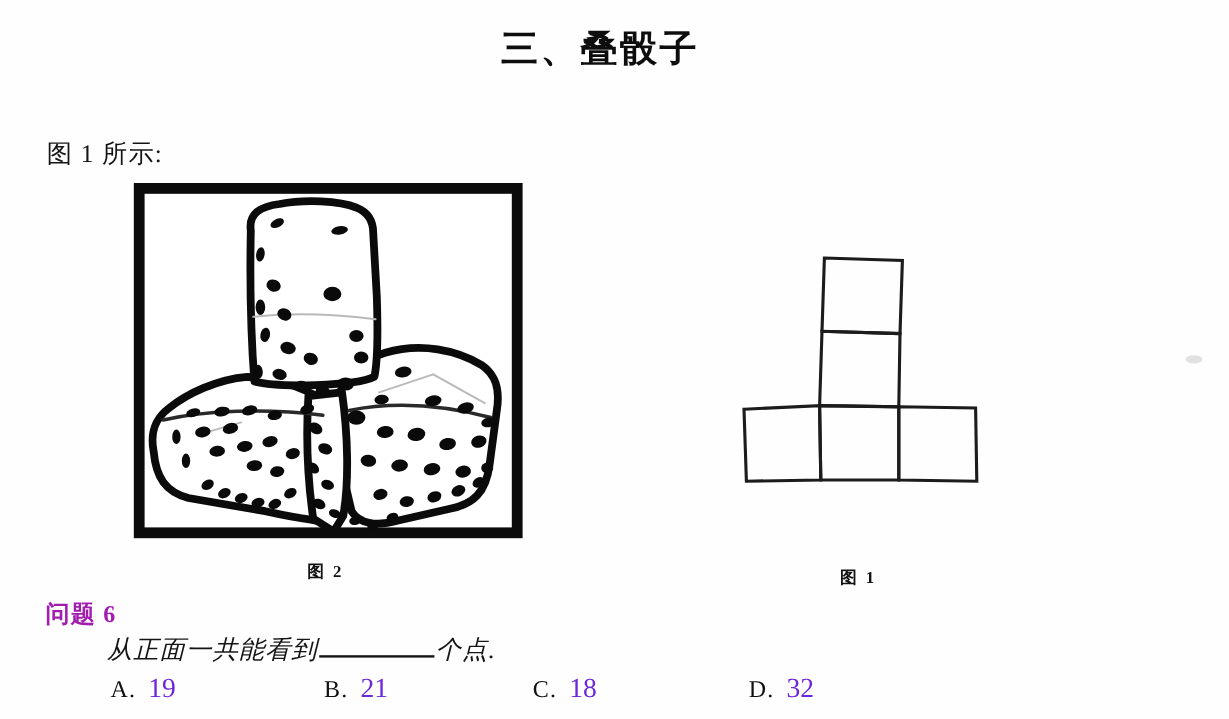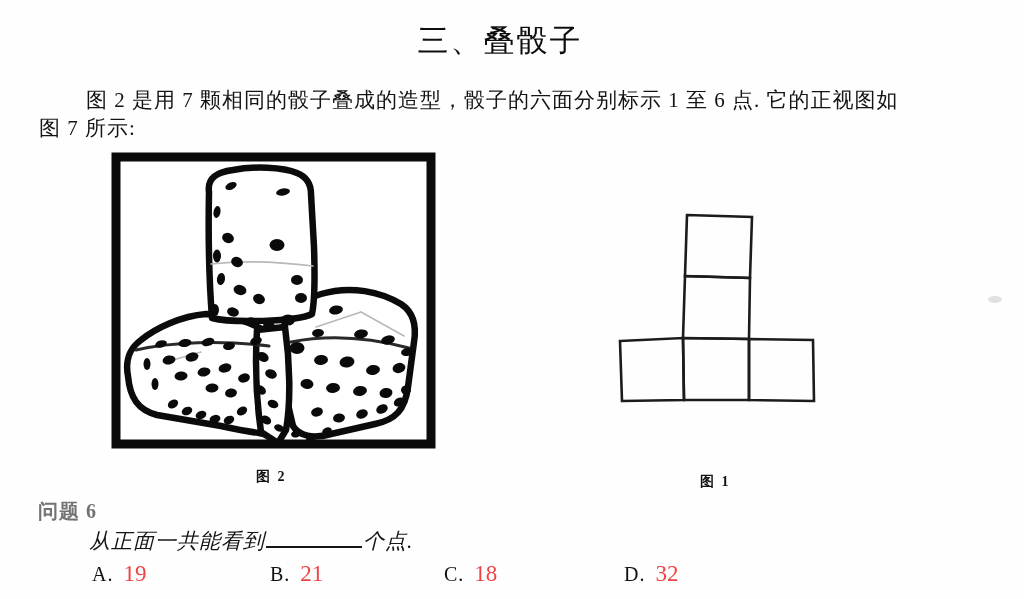--- a/index.html
+++ b/index.html
@@ -3,57 +3,56 @@
 <meta charset="utf-8">
 <style>
   * { margin: 0; padding: 0; box-sizing: border-box; }
   html, body { width: 1024px; height: 599px; background: #ffffff; overflow: hidden; }
   body { font-family: "Liberation Serif", serif; color: #111; }
   .page { position: relative; width: 1024px; height: 599px; background: #fefefe; }
 
   .title {
     position: absolute; top: 20px; left: 0; width: 1000px;
     text-align: center; font-family: "Liberation Sans", sans-serif;
-    font-size: 31px; font-weight: 400; letter-spacing: 2px; color: #0d0d0d;
+    font-size: 31px; font-weight: 700; letter-spacing: 2px; color: #0d0d0d;
   }
   .intro-line { position: absolute; font-size: 21px; letter-spacing: 1px; color: #141414; white-space: nowrap; }
   .intro-1 { left: 86px; top: 86px; }
   .intro-2 { left: 39px; top: 114px; }
 
   .fig2-wrap { position: absolute; left: 111px; top: 152px; width: 325px; height: 300px; }
   .fig3-wrap { position: absolute; left: 617px; top: 211px; width: 200px; height: 192px; }
 
   .caption { position: absolute; font-size: 14px; font-weight: 600; color: #121212; letter-spacing: 2px; }
   .cap2 { left: 256px; top: 468px; }
   .cap3 { left: 700px; top: 473px; }
 
-  .problem-label { position: absolute; left: 38px; top: 498px; font-size: 20px; font-weight: 700; color: #737373; letter-spacing: 1px; }
+  .problem-label { position: absolute; left: 38px; top: 498px; font-size: 20px; font-weight: 700; color: #a21caf; letter-spacing: 1px; }
   .question { position: absolute; left: 89px; top: 527px; font-size: 21px; color: #141414; letter-spacing: 1px; white-space: nowrap; font-style: italic; }
   .blank { display: inline-block; width: 96px; height: 0.85em; border-bottom: 2px solid #151515; margin: 0 1px; }
 
   .options { position: absolute; left: 0; top: 561px; width: 1024px; height: 34px; }
   .opt { position: absolute; top: 0; white-space: nowrap; }
   .opt-a { left: 92px; } .opt-b { left: 270px; } .opt-c { left: 444px; } .opt-d { left: 624px; }
   .opt .letter { font-size: 20px; color: #101010; letter-spacing: 1px; }
-  .opt .num { font-size: 23px; color: #ef4444; margin-left: 10px; }
+  .opt .num { font-size: 23px; color: #6d28d9; margin-left: 10px; }
 
   .smudge { position: absolute; left: 988px; top: 296px; width: 14px; height: 7px;
     background: #dadada; border-radius: 50%; opacity: 0.8; }
 
   svg { display: block; }
 </style>
 </head>
 <body>
 
 <div class="page">
 
   <div class="title">三、叠骰子</div>
 
-  <div class="intro-line intro-1">图 2 是用 7 颗相同的骰子叠成的造型，骰子的六面分别标示 1 至 6 点. 它的正视图如</div>
-  <div class="intro-line intro-2">图 7 所示:</div>
+  <div class="intro-line intro-2">图 1 所示:</div>
 
   <div class="fig2-wrap">
     <svg width="325" height="300" viewBox="0 0 325 300">
 
       <rect x="5" y="5" width="315" height="287" fill="#ffffff" stroke="#0b0b0b" stroke-width="9"></rect>
 
       <g stroke="#0b0b0b" stroke-width="6.5" fill="#ffffff" stroke-linejoin="round" stroke-linecap="round">
 
         <path d="M 170,180 C 178,160 190,148 210,142 C 240,133 270,140 290,152 C 302,160 306,172 303,190 L 297,235 C 294,258 284,268 264,272 L 220,282 C 202,287 188,284 182,274 L 174,240 Z"></path>
 

